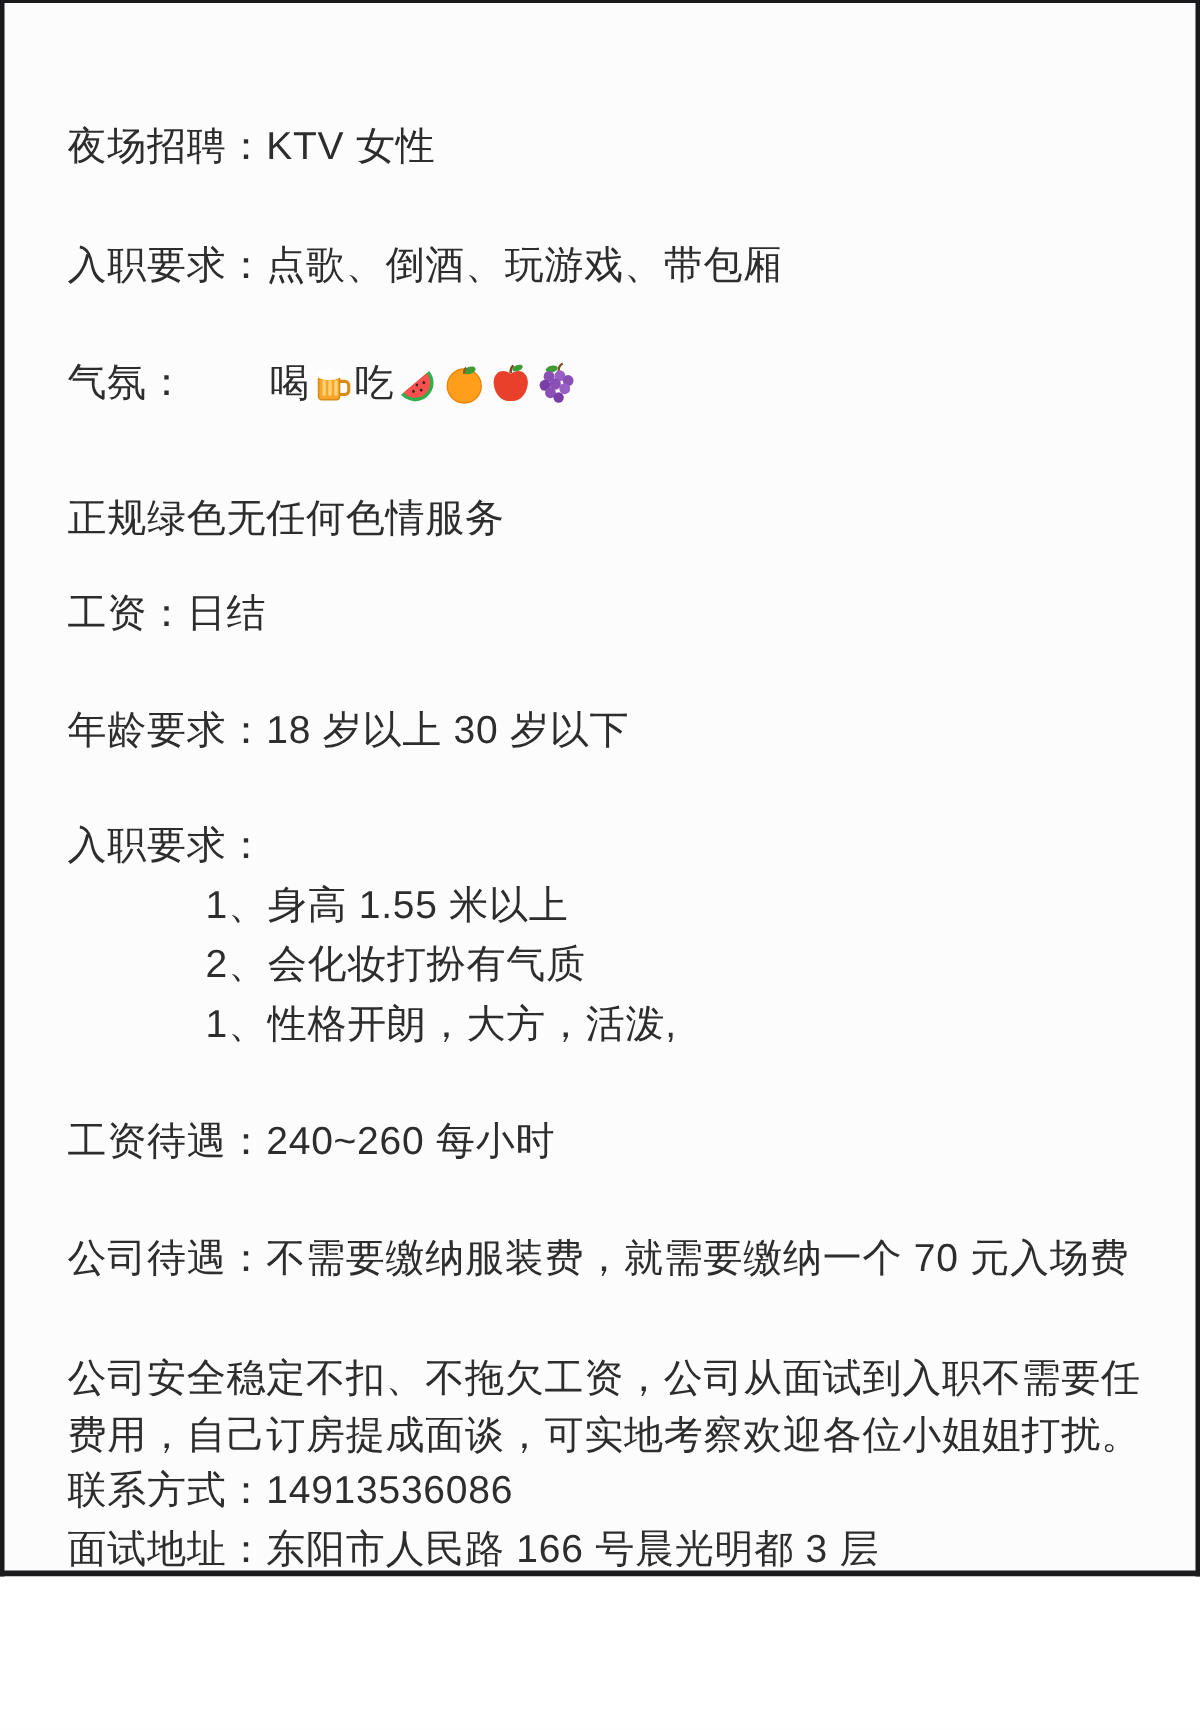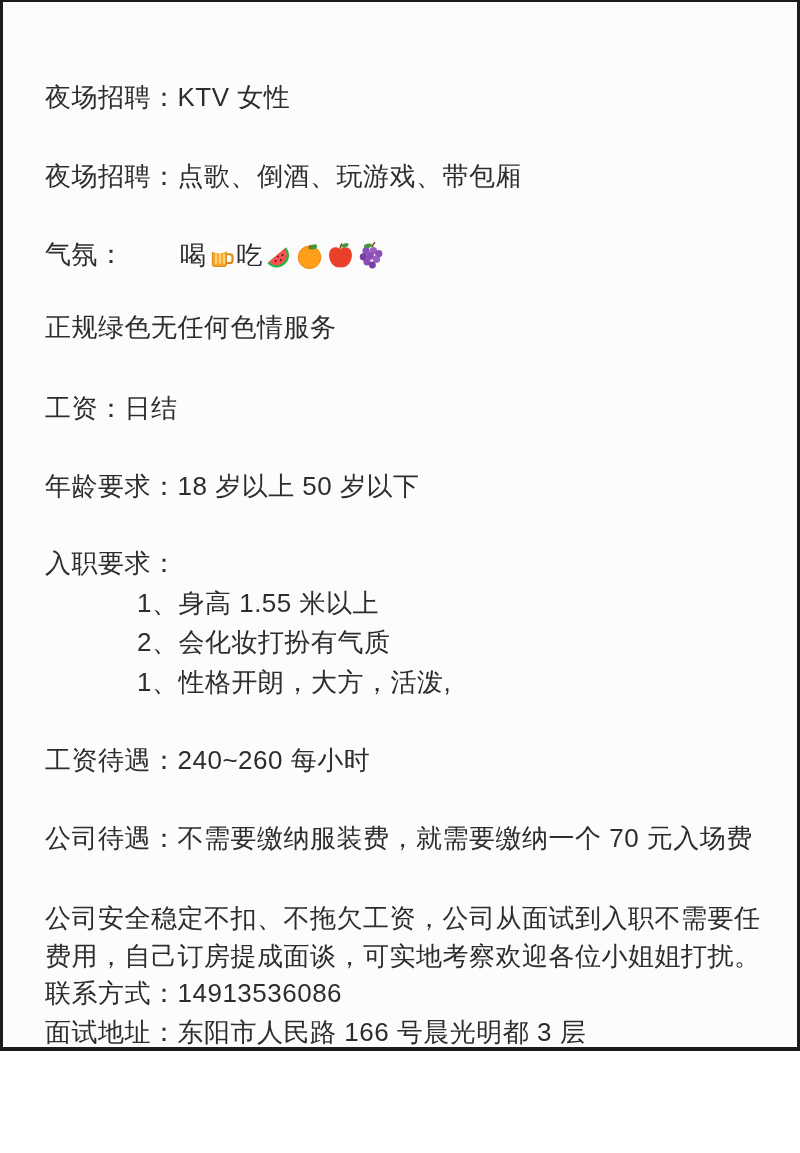--- a/index.html
+++ b/index.html
@@ -63,21 +63,21 @@
 
 <div class="page">
 
   <div class="edge edge-left"></div>
   <div class="edge edge-right"></div>
   <div class="edge edge-top"></div>
   <div class="edge edge-bottom"></div>
 
   <div class="line" style="top:84px">夜场招聘：KTV 女性</div>
 
-  <div class="line" style="top:163px">夜场招聘：点歌、倒酒、玩游戏、带包厢</div>
+  <div class="line" style="top:163px">入职要求：点歌、倒酒、玩游戏、带包厢</div>
 
   <div class="line" style="top:241px">
     <span class="atmo-label">气氛：</span>
     <span class="atmo-content">
       <span>喝</span><span class="emoji">
         <svg width="28" height="28" viewBox="0 0 32 32">
           <rect x="5" y="10" width="16" height="18" rx="2.5" fill="#f6a62a" stroke="#d98c12" stroke-width="1.2"></rect>
           <rect x="8" y="13" width="2.5" height="12" rx="1.2" fill="#ffd27a"></rect>
           <rect x="12.5" y="13" width="2.5" height="12" rx="1.2" fill="#ffd27a"></rect>
           <rect x="17" y="13" width="2.5" height="12" rx="1.2" fill="#ffd27a"></rect>
@@ -121,25 +121,25 @@
           <circle cx="7" cy="17.5" r="4" fill="#7a3fa5"></circle>
           <circle cx="14.5" cy="16.5" r="4.2" fill="#8a4fb5"></circle>
           <circle cx="21.5" cy="20" r="4" fill="#9a5fc5"></circle>
           <circle cx="11" cy="23" r="4" fill="#8a4fb5"></circle>
           <circle cx="17" cy="26.5" r="3.8" fill="#7a3fa5"></circle>
         </svg>
       </span>
     </span>
   </div>
 
-  <div class="line" style="top:314px">正规绿色无任何色情服务</div>
+  <div class="line" style="top:332px">正规绿色无任何色情服务</div>
 
   <div class="line" style="top:395px">工资：日结</div>
 
-  <div class="line" style="top:473px">年龄要求：18 岁以上 50 岁以下</div>
+  <div class="line" style="top:473px">年龄要求：18 岁以上 30 岁以下</div>
 
   <div class="line" style="top:550px">入职要求：</div>
 
   <div class="line indent" style="top:590px">1、身高 1.55 米以上</div>
   <div class="line indent" style="top:629px">2、会化妆打扮有气质</div>
   <div class="line indent" style="top:669px">1、性格开朗，大方，活泼,</div>
 
   <div class="line" style="top:747px">工资待遇：240~260 每小时</div>
 
   <div class="line" style="top:825px">公司待遇：不需要缴纳服装费，就需要缴纳一个 70 元入场费</div>

